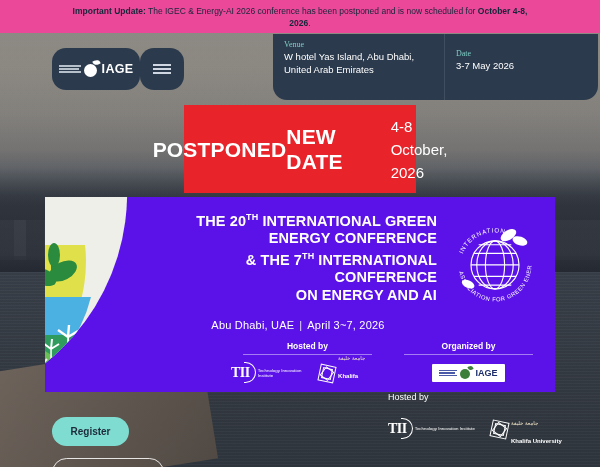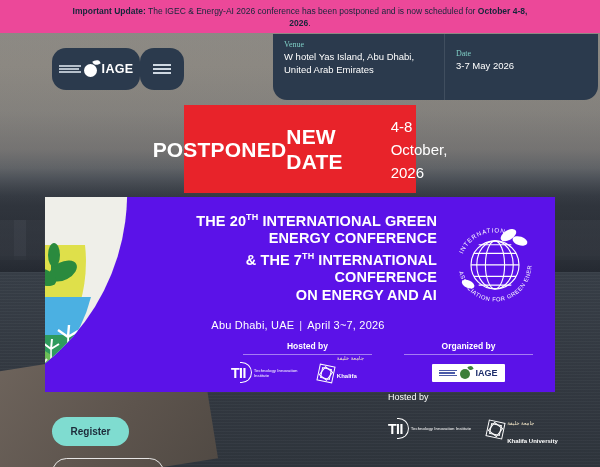--- a/index.html
+++ b/index.html
@@ -182,21 +182,21 @@
   .partner-block { flex: 1; text-align: center; }
   .partner-block .cap {
     color: #fff; font-size: 8.5px; font-weight: bold; margin-bottom: 3px;
   }
   .partner-block .rule { height: 1px; background: rgba(255,255,255,.45); margin: 0 12px 5px; }
   .partner-logos { display: flex; align-items: center; justify-content: center; gap: 9px; height: 26px; }
 
   .tii-logo { display: flex; align-items: center; gap: 3px; }
   .tii-mark {
     color: #fff; font-size: 14px; font-weight: bold; letter-spacing: -.5px;
-    position: relative; padding-right: 5px;
+    position: relative; padding-right: 5px; font-family: Liberation Serif, serif;
   }
   .tii-mark::after {
     content: ""; position: absolute; right: -1px; top: -3px;
     width: 11px; height: 19px;
     border: 1.4px solid #fff; border-left: none; border-radius: 0 11px 11px 0;
   }
   .tii-words { color: #fff; font-size: 4.4px; line-height: 5.2px; text-align: left; }
   .ku-logo { display: flex; align-items: center; gap: 3px; }
   .ku-mark {
     width: 17px; height: 17px; position: relative;

